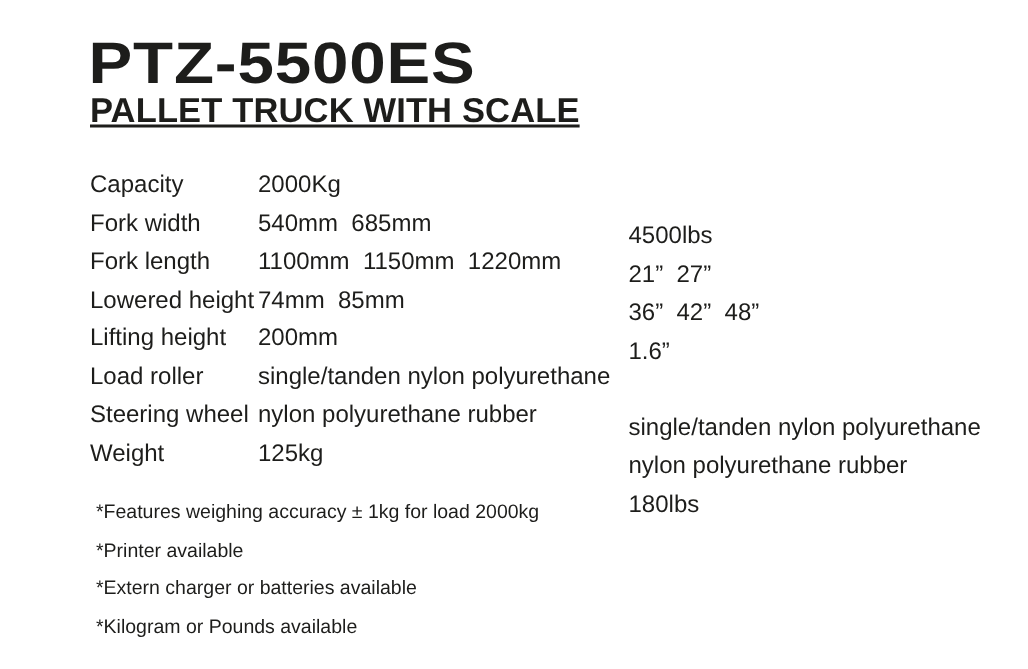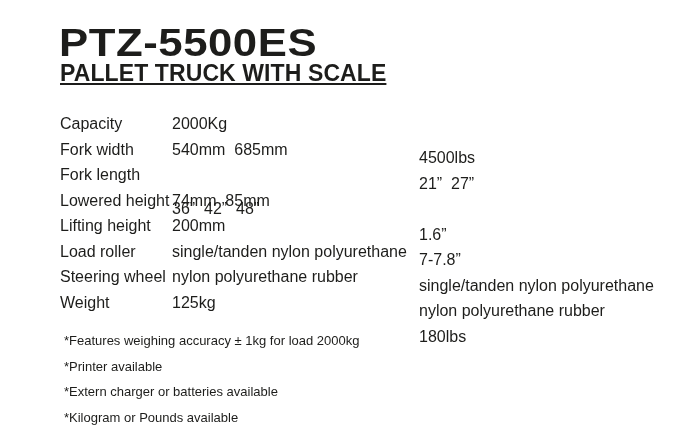--- a/index.html
+++ b/index.html
@@ -92,33 +92,33 @@
   </div>
 
   <div class="spec-row">
     <span class="cell label">Fork width</span>
     <span class="cell metric">540mm  685mm</span>
     <span class="cell imperial">21”  27”</span>
   </div>
 
   <div class="spec-row">
     <span class="cell label">Fork length</span>
+    <span class="cell metric">1100mm  1150mm  1220mm</span>
     <span class="cell imperial">36”  42”  48”</span>
   </div>
 
   <div class="spec-row">
     <span class="cell label">Lowered height</span>
     <span class="cell metric">74mm  85mm</span>
     <span class="cell imperial">1.6”</span>
   </div>
 
   <div class="spec-row">
     <span class="cell label">Lifting height</span>
     <span class="cell metric">200mm</span>
-    <span class="cell imperial">7-7.8”</span>
   </div>
 
   <div class="spec-row">
     <span class="cell label">Load roller</span>
     <span class="cell metric">single/tanden nylon polyurethane</span>
     <span class="cell imperial">single/tanden nylon polyurethane</span>
   </div>
 
   <div class="spec-row">
     <span class="cell label">Steering wheel</span>

